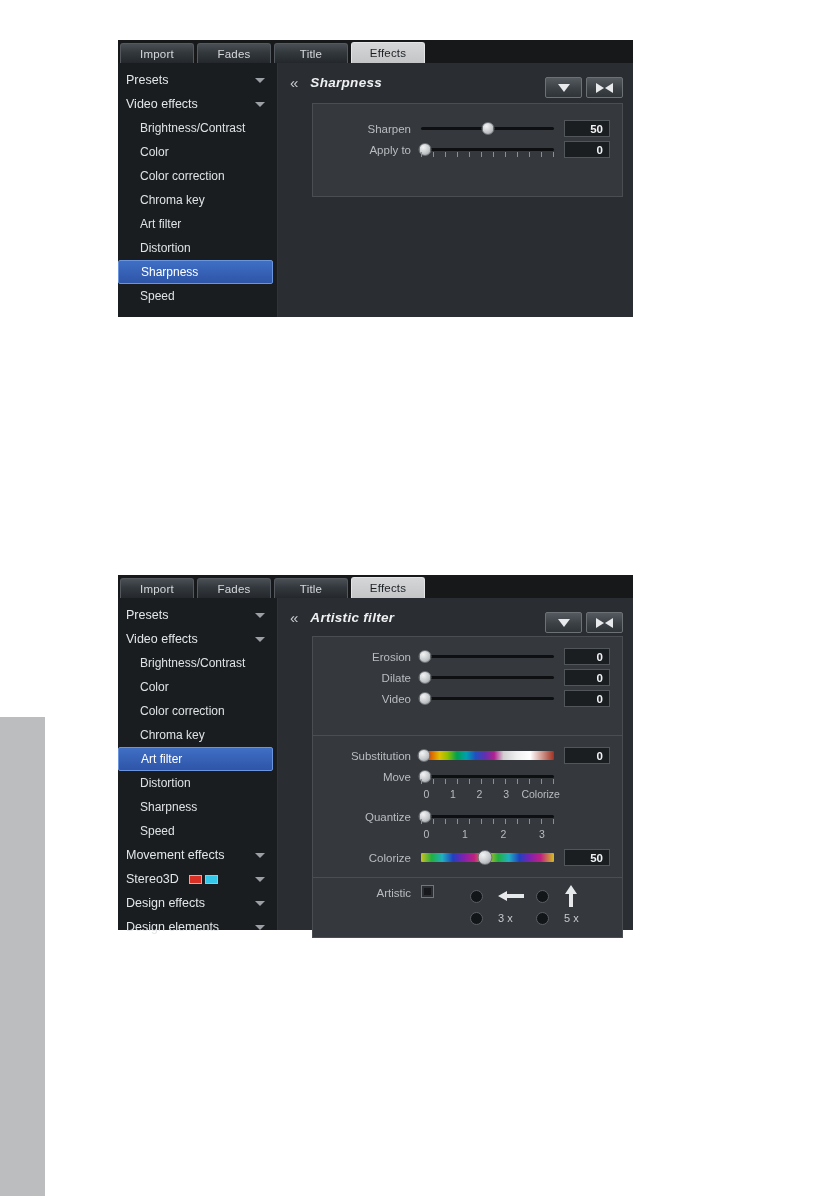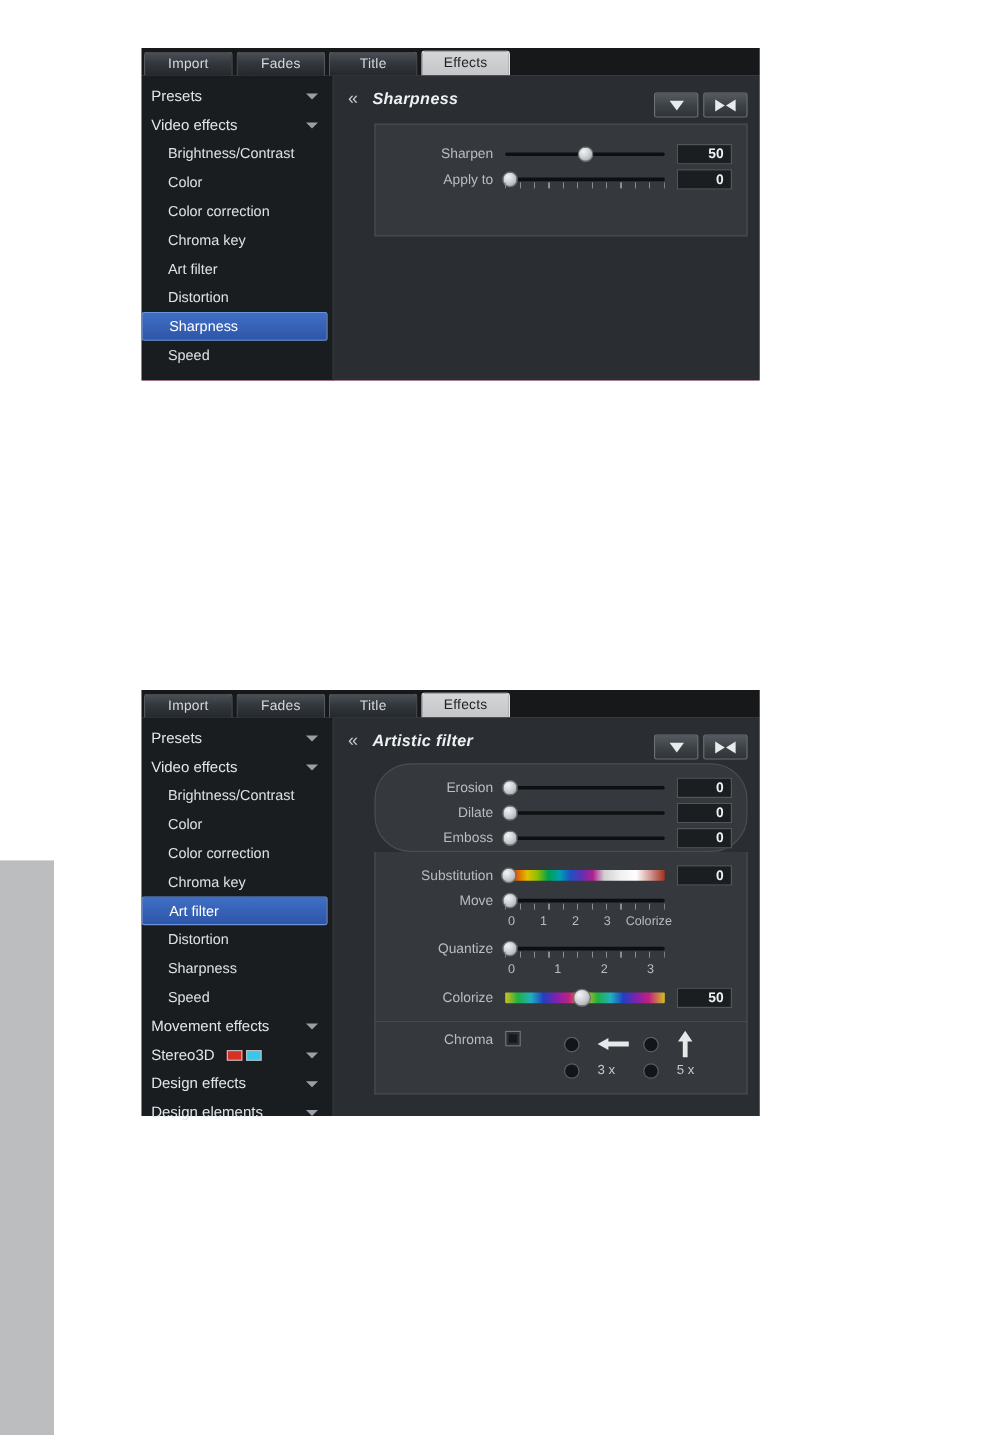--- a/index.html
+++ b/index.html
@@ -21,21 +21,21 @@
     left: 0;
     top: 717px;
     width: 45px;
     height: 479px;
     background: #bcbdbf;
   }
 
   
   .panel {
     position: absolute;
-    background: #ec4899;
+    background: #701a75;
   }
   #panel-sharpness { left: 118px; top: 40px;  width: 515px; height: 277px; }
   #panel-artistic  { left: 118px; top: 575px; width: 515px; height: 355px; }
 
   
   .tabbar {
     position: relative;
     height: 23px;
     background: #16181a;
     display: flex;
@@ -522,39 +522,39 @@
             <span class="tri-down"></span>
           </div>
         <div class="hbtn">
           <span class="tri-pair">
               <i class="tri-r"></i>
               <i class="tri-l"></i>
             </span>
         </div>
       </div>
 
-      <div class="group-box" style="margin-top:8px;padding:9px 12px 0 0;border-radius:30px;">
+      <div class="group-box" style="margin-top:8px;padding:9px 12px 26px 0;">
         <div class="row">
           <div class="row-label">Erosion</div>
           <div class="slider">
             <div class="track"></div>
             <div class="knob" style="left:3%"></div>
           </div>
           <div class="numbox">0</div>
         </div>
         <div class="row">
           <div class="row-label">Dilate</div>
           <div class="slider">
             <div class="track"></div>
             <div class="knob" style="left:3%"></div>
           </div>
           <div class="numbox">0</div>
         </div>
         <div class="row">
-          <div class="row-label">Emboss</div>
+          <div class="row-label">Video</div>
           <div class="slider">
             <div class="track"></div>
             <div class="knob" style="left:3%"></div>
           </div>
           <div class="numbox">0</div>
         </div>
       </div>
 
       <div class="group-box" style="padding:9px 12px 9px 0;">
         <div class="row">
@@ -612,21 +612,21 @@
           <div class="slider">
             <div class="track rainbow2"></div>
             <div class="knob" style="left:48%;width:15px;height:15px"></div>
           </div>
           <div class="numbox">50</div>
         </div>
       </div>
 
       <div class="group-box">
         <div class="contour-area">
-          <div class="row-label" style="padding-top:2px">Chroma</div>
+          <div class="row-label" style="padding-top:2px">Artistic</div>
           <div class="chk">
               <i></i>
             </div>
           <div class="radio-grid">
             <div class="rad"></div>
             <div class="arrow-left">
               <svg width="30" height="14" viewBox="0 0 30 14">
                   <path d="M2 7 L11 2 L11 5 L28 5 L28 9 L11 9 L11 12 Z" fill="#e6e8ea"></path>
                 </svg>
             </div>

